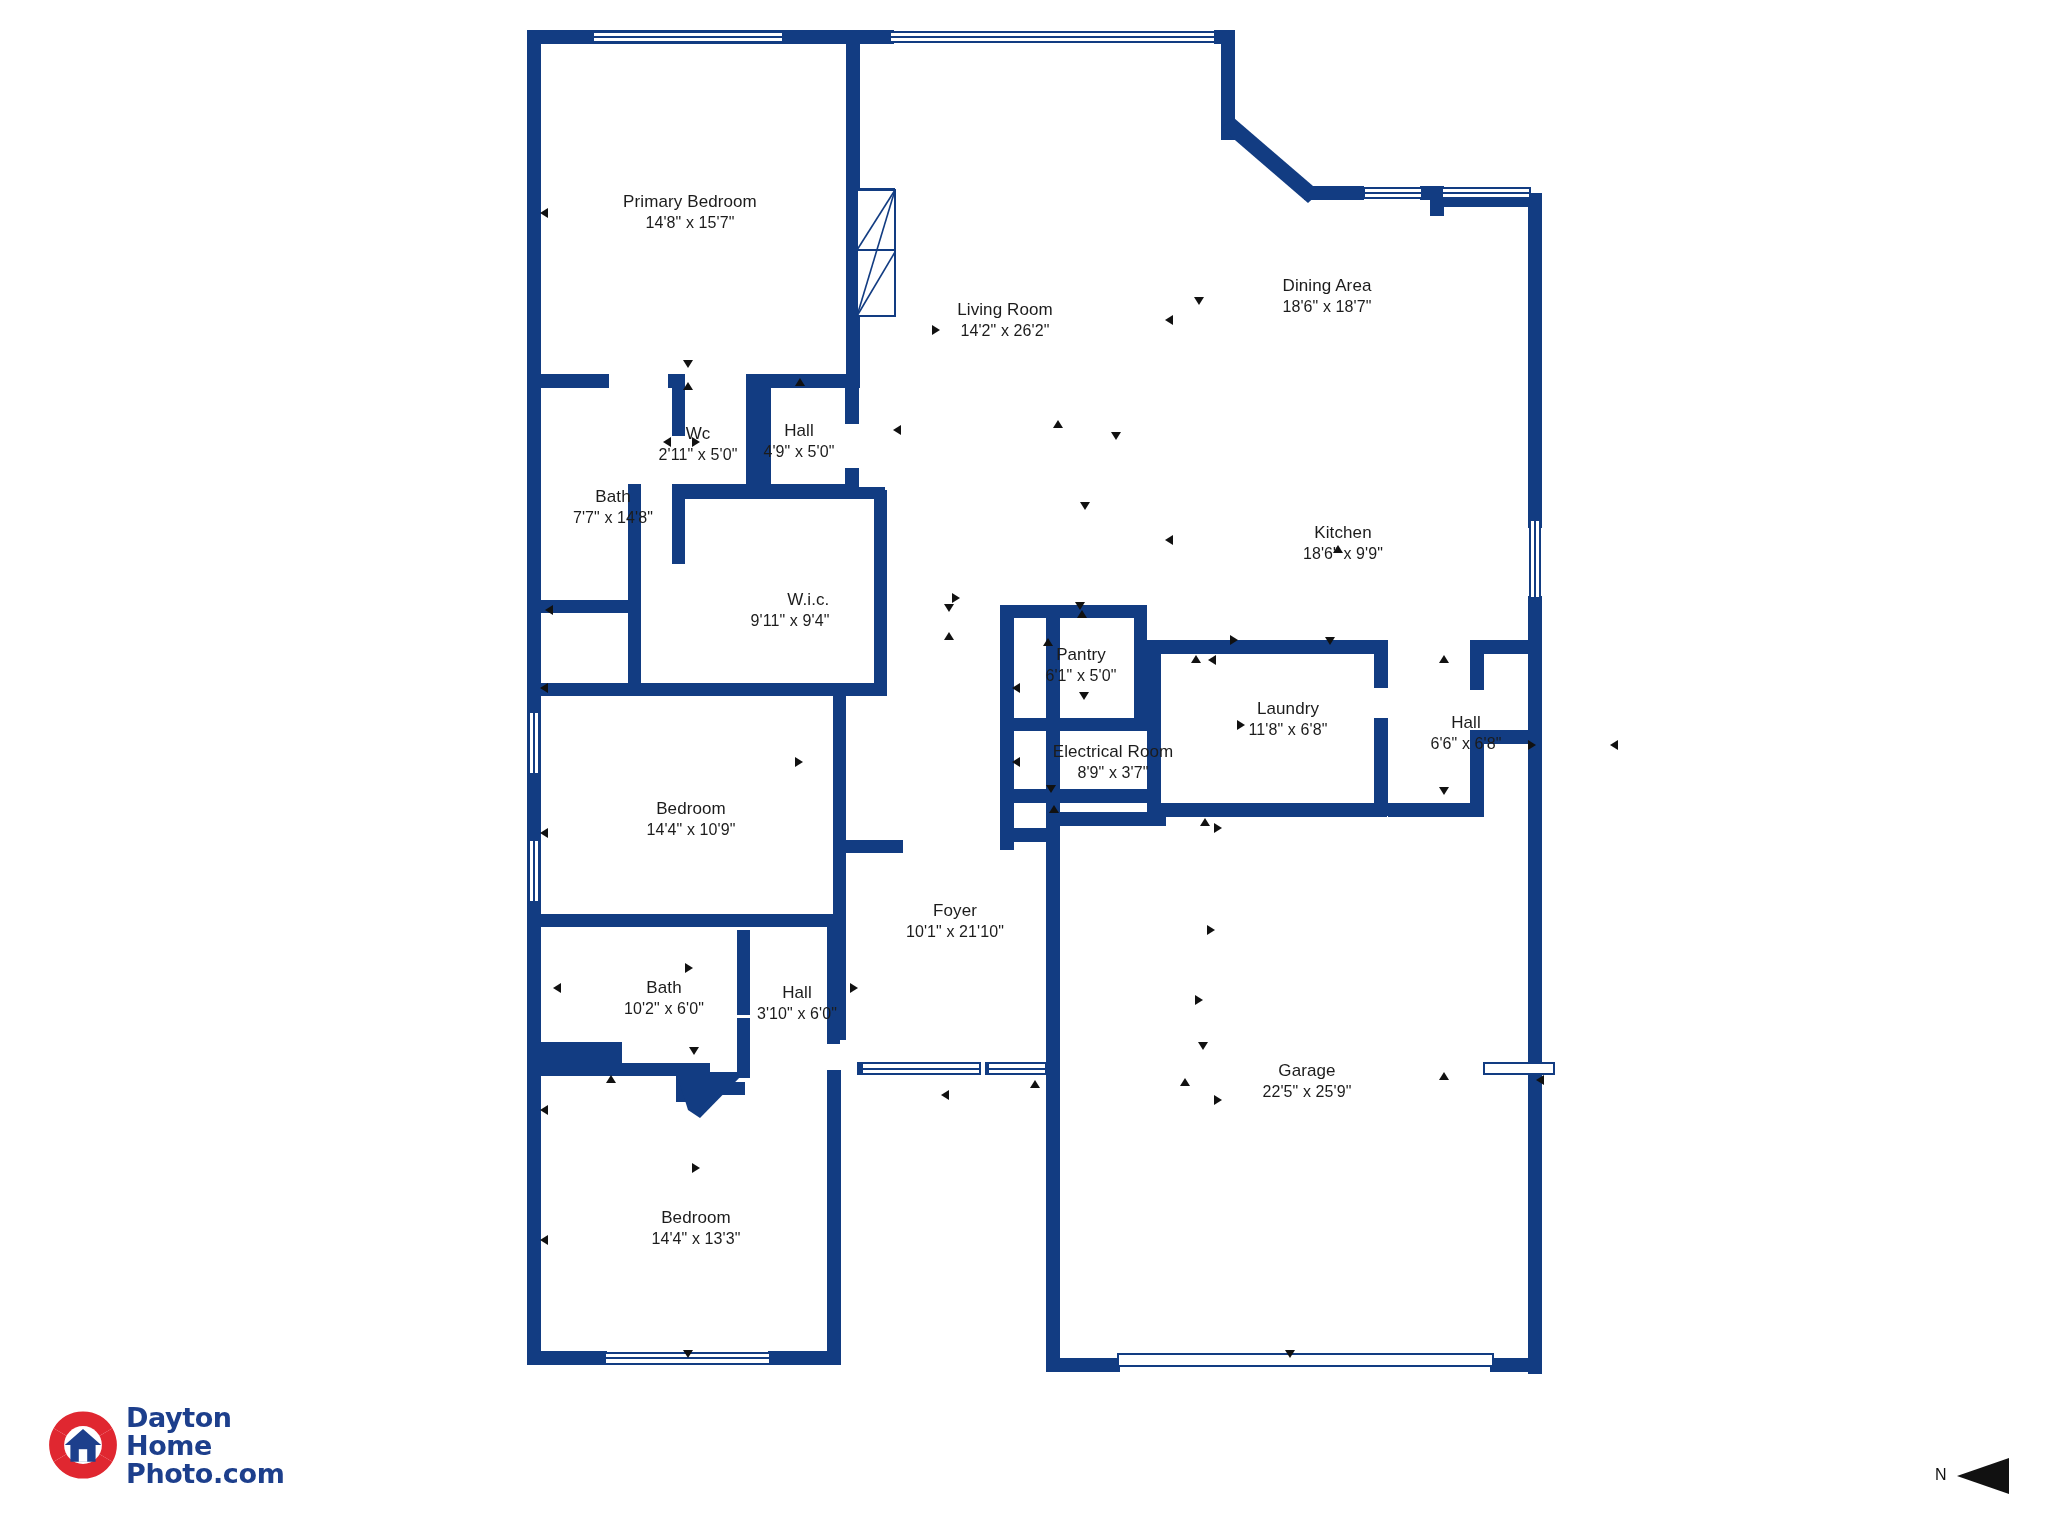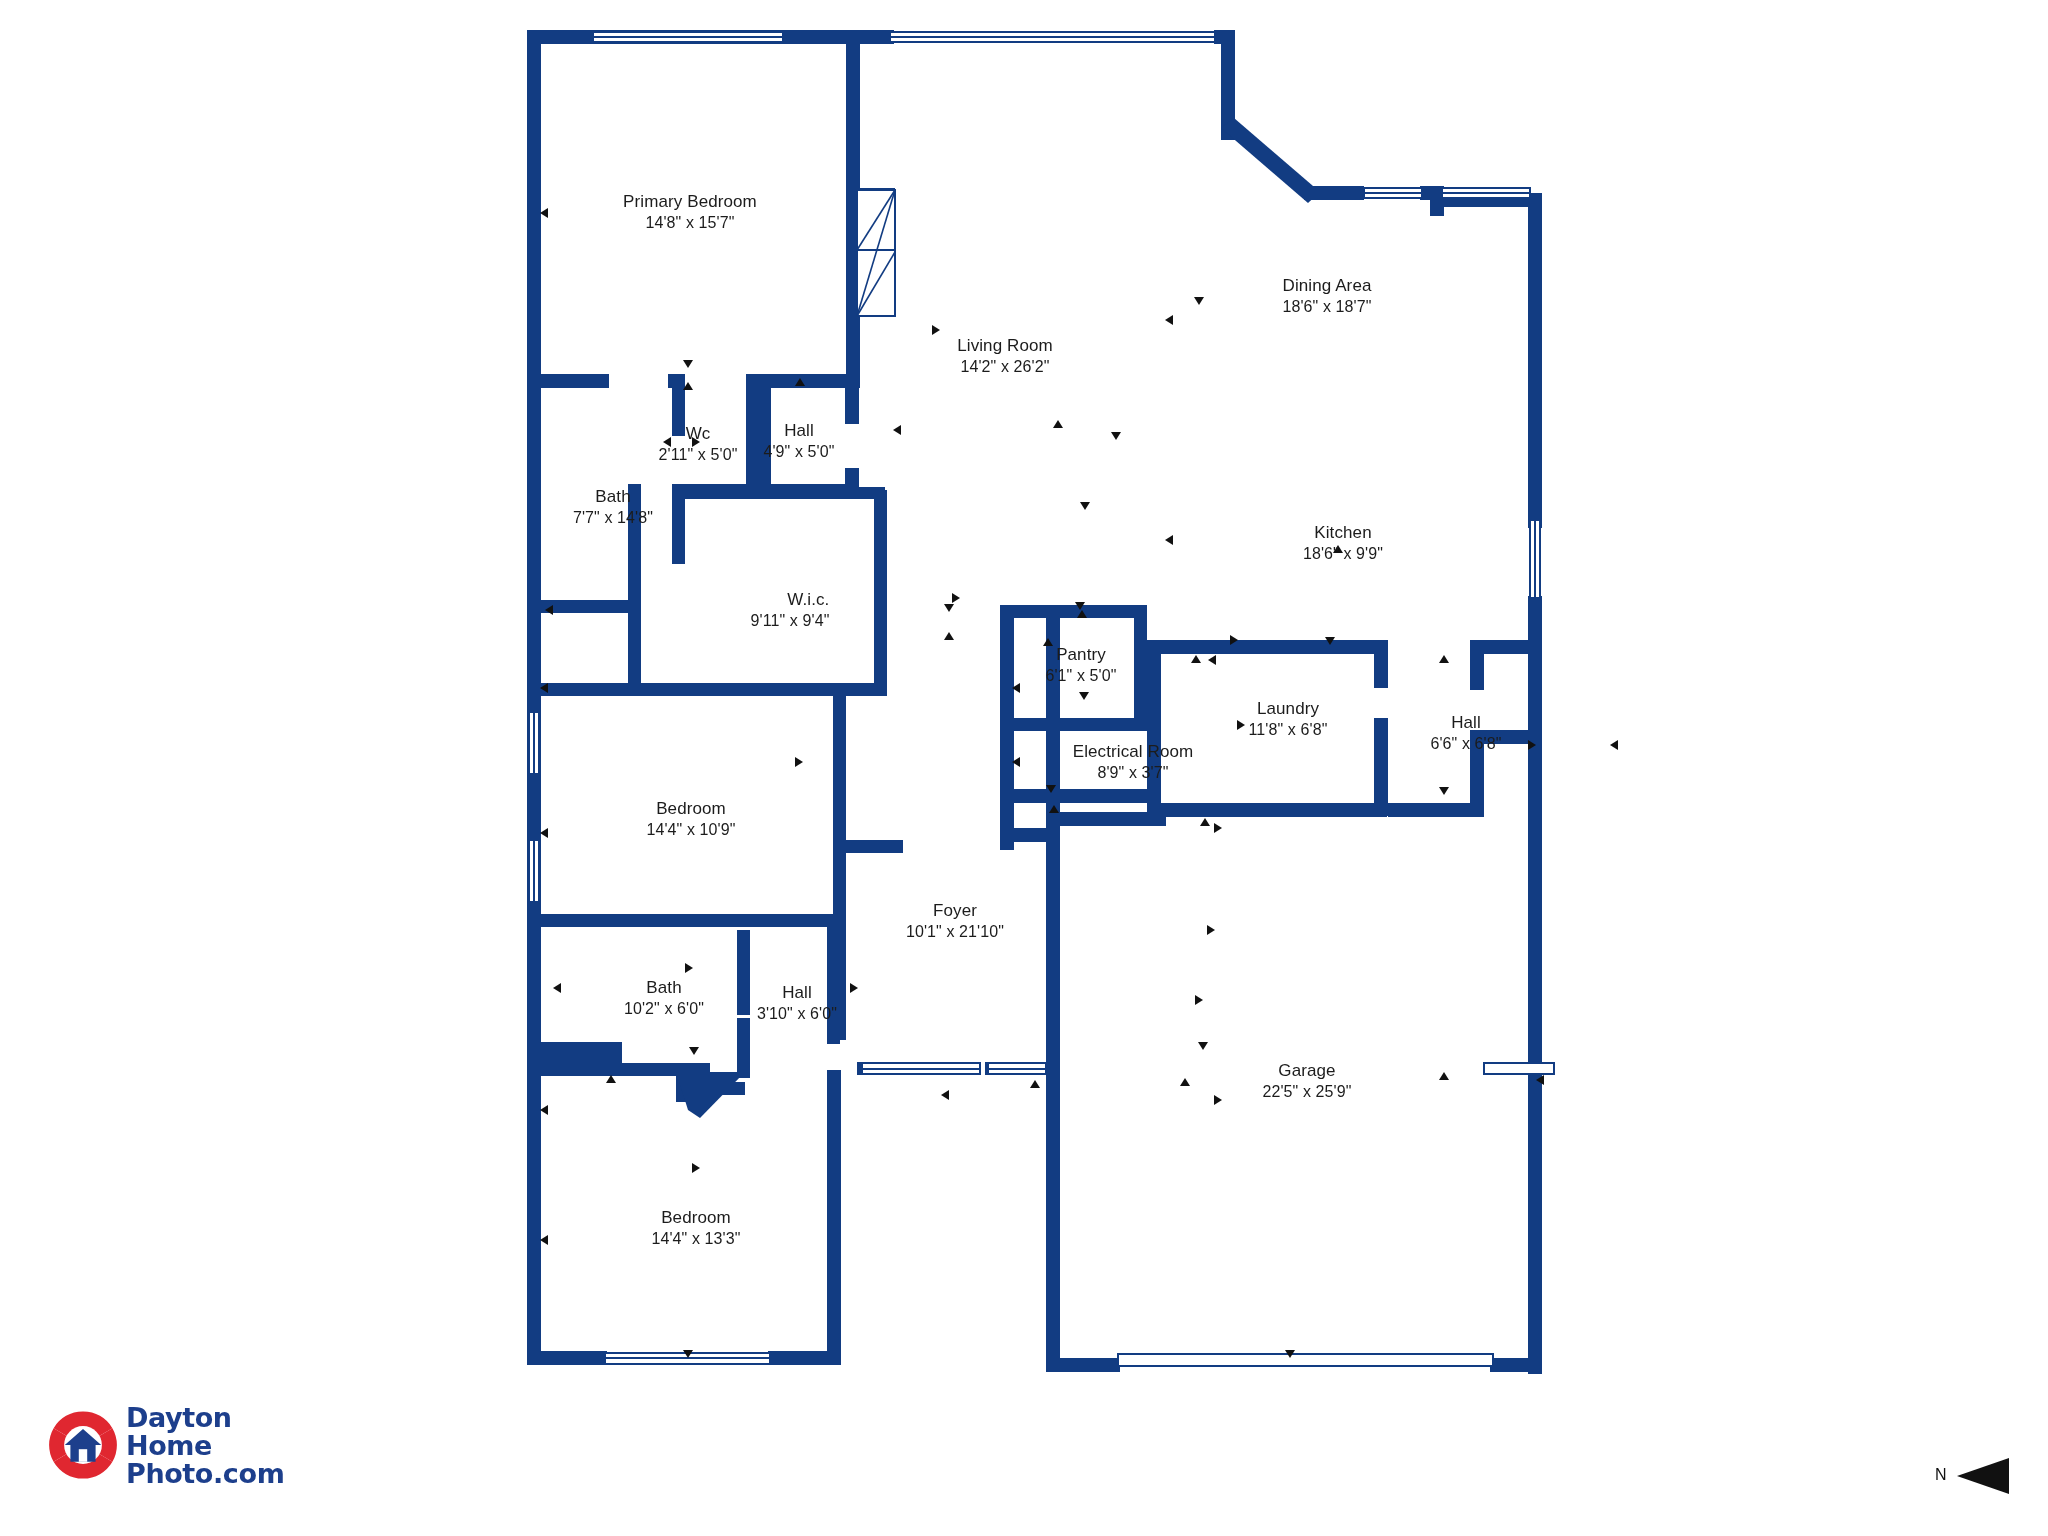--- a/index.html
+++ b/index.html
@@ -280,21 +280,21 @@
       <polygon points="1085,510 1080,502 1090,502"></polygon>
       <polygon points="949,612 944,604 954,604"></polygon>
     </g>
 
   </svg>
 
   <div class="room-label" style="left:690px;top:212px;">
     <span class="rname">Primary Bedroom</span>
     <span class="rdim">14'8" x 15'7"</span>
   </div>
-  <div class="room-label" style="left:1005px;top:320px;margin-top:36px;">
+  <div class="room-label" style="left:1005px;top:320px;">
     <span class="rname">Living Room</span>
     <span class="rdim">14'2" x 26'2"</span>
   </div>
   <div class="room-label" style="left:1327px;top:296px;">
     <span class="rname">Dining Area</span>
     <span class="rdim">18'6" x 18'7"</span>
   </div>
   <div class="room-label" style="left:1343px;top:543px;">
     <span class="rname">Kitchen</span>
     <span class="rdim">18'6" x 9'9"</span>
@@ -316,21 +316,21 @@
     <span class="rdim">9'11" x 9'4"</span>
   </div>
   <div class="room-label" style="left:1081px;top:665px;">
     <span class="rname">Pantry</span>
     <span class="rdim">6'1" x 5'0"</span>
   </div>
   <div class="room-label" style="left:1288px;top:719px;">
     <span class="rname">Laundry</span>
     <span class="rdim">11'8" x 6'8"</span>
   </div>
-  <div class="room-label" style="left:1113px;top:762px;margin-left:20px;">
+  <div class="room-label" style="left:1113px;top:762px;">
     <span class="rname">Electrical Room</span>
     <span class="rdim">8'9" x 3'7"</span>
   </div>
   <div class="room-label" style="left:1466px;top:733px;">
     <span class="rname">Hall</span>
     <span class="rdim">6'6" x 6'8"</span>
   </div>
   <div class="room-label" style="left:691px;top:819px;">
     <span class="rname">Bedroom</span>
     <span class="rdim">14'4" x 10'9"</span>

